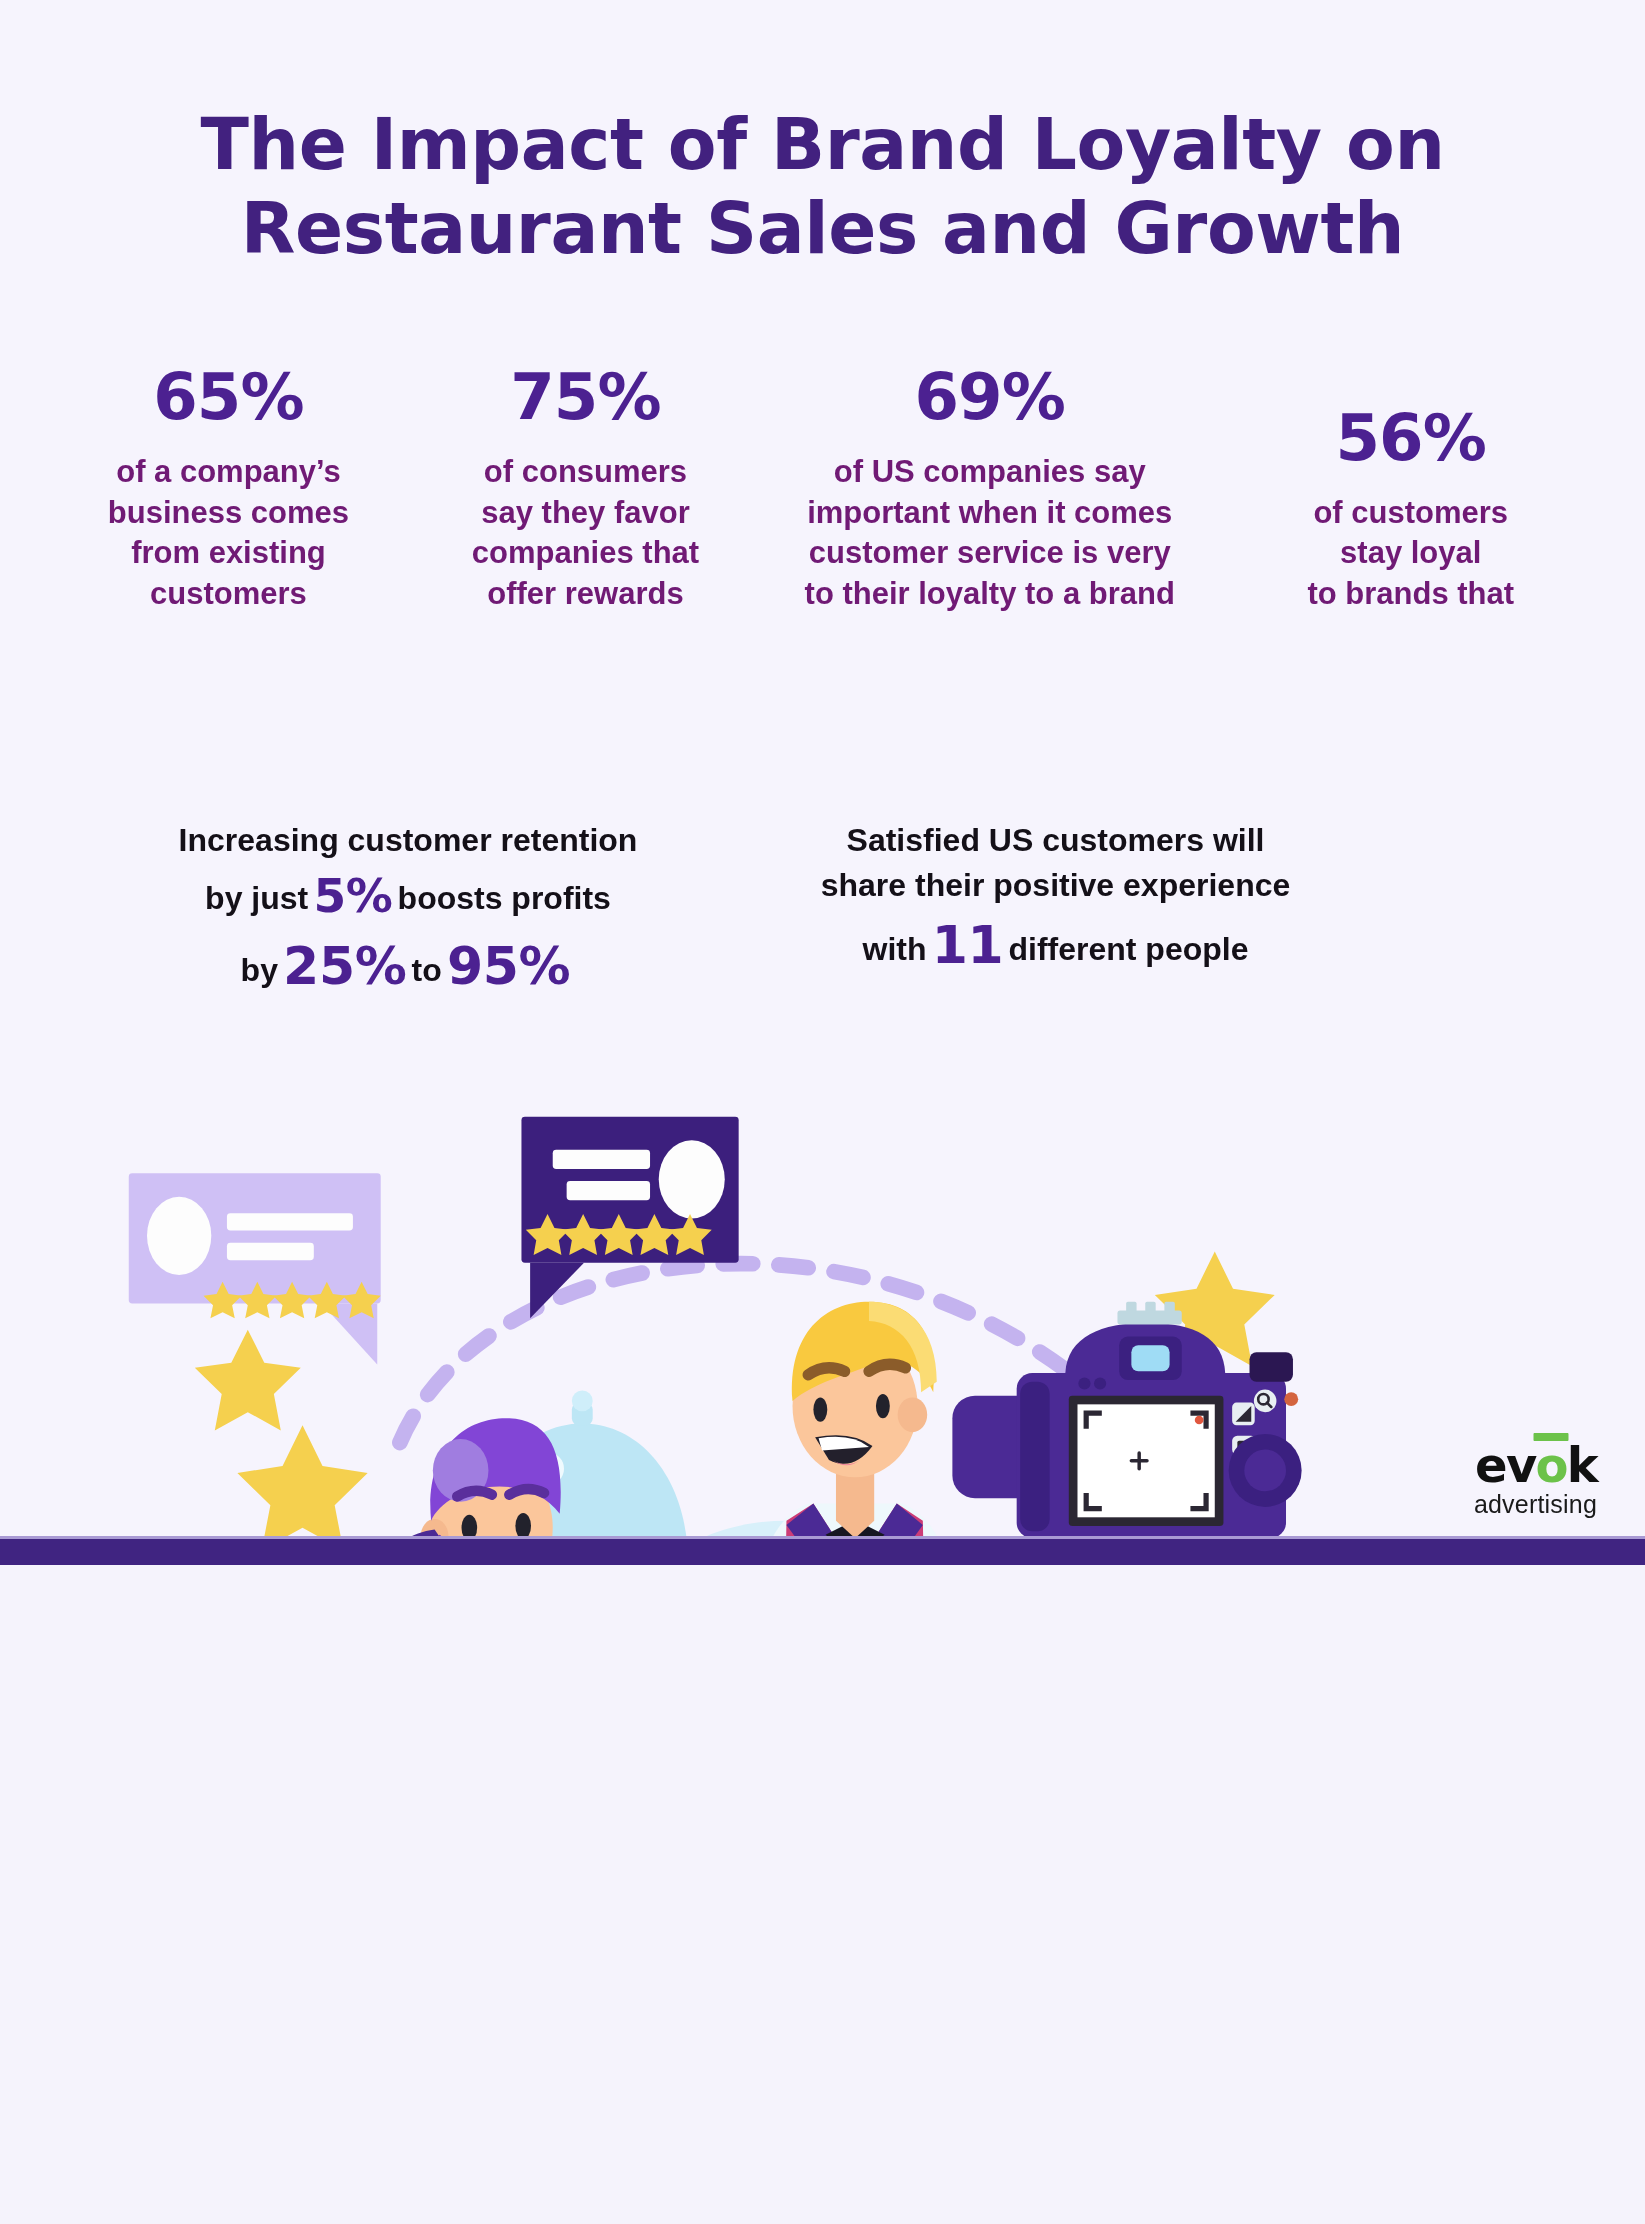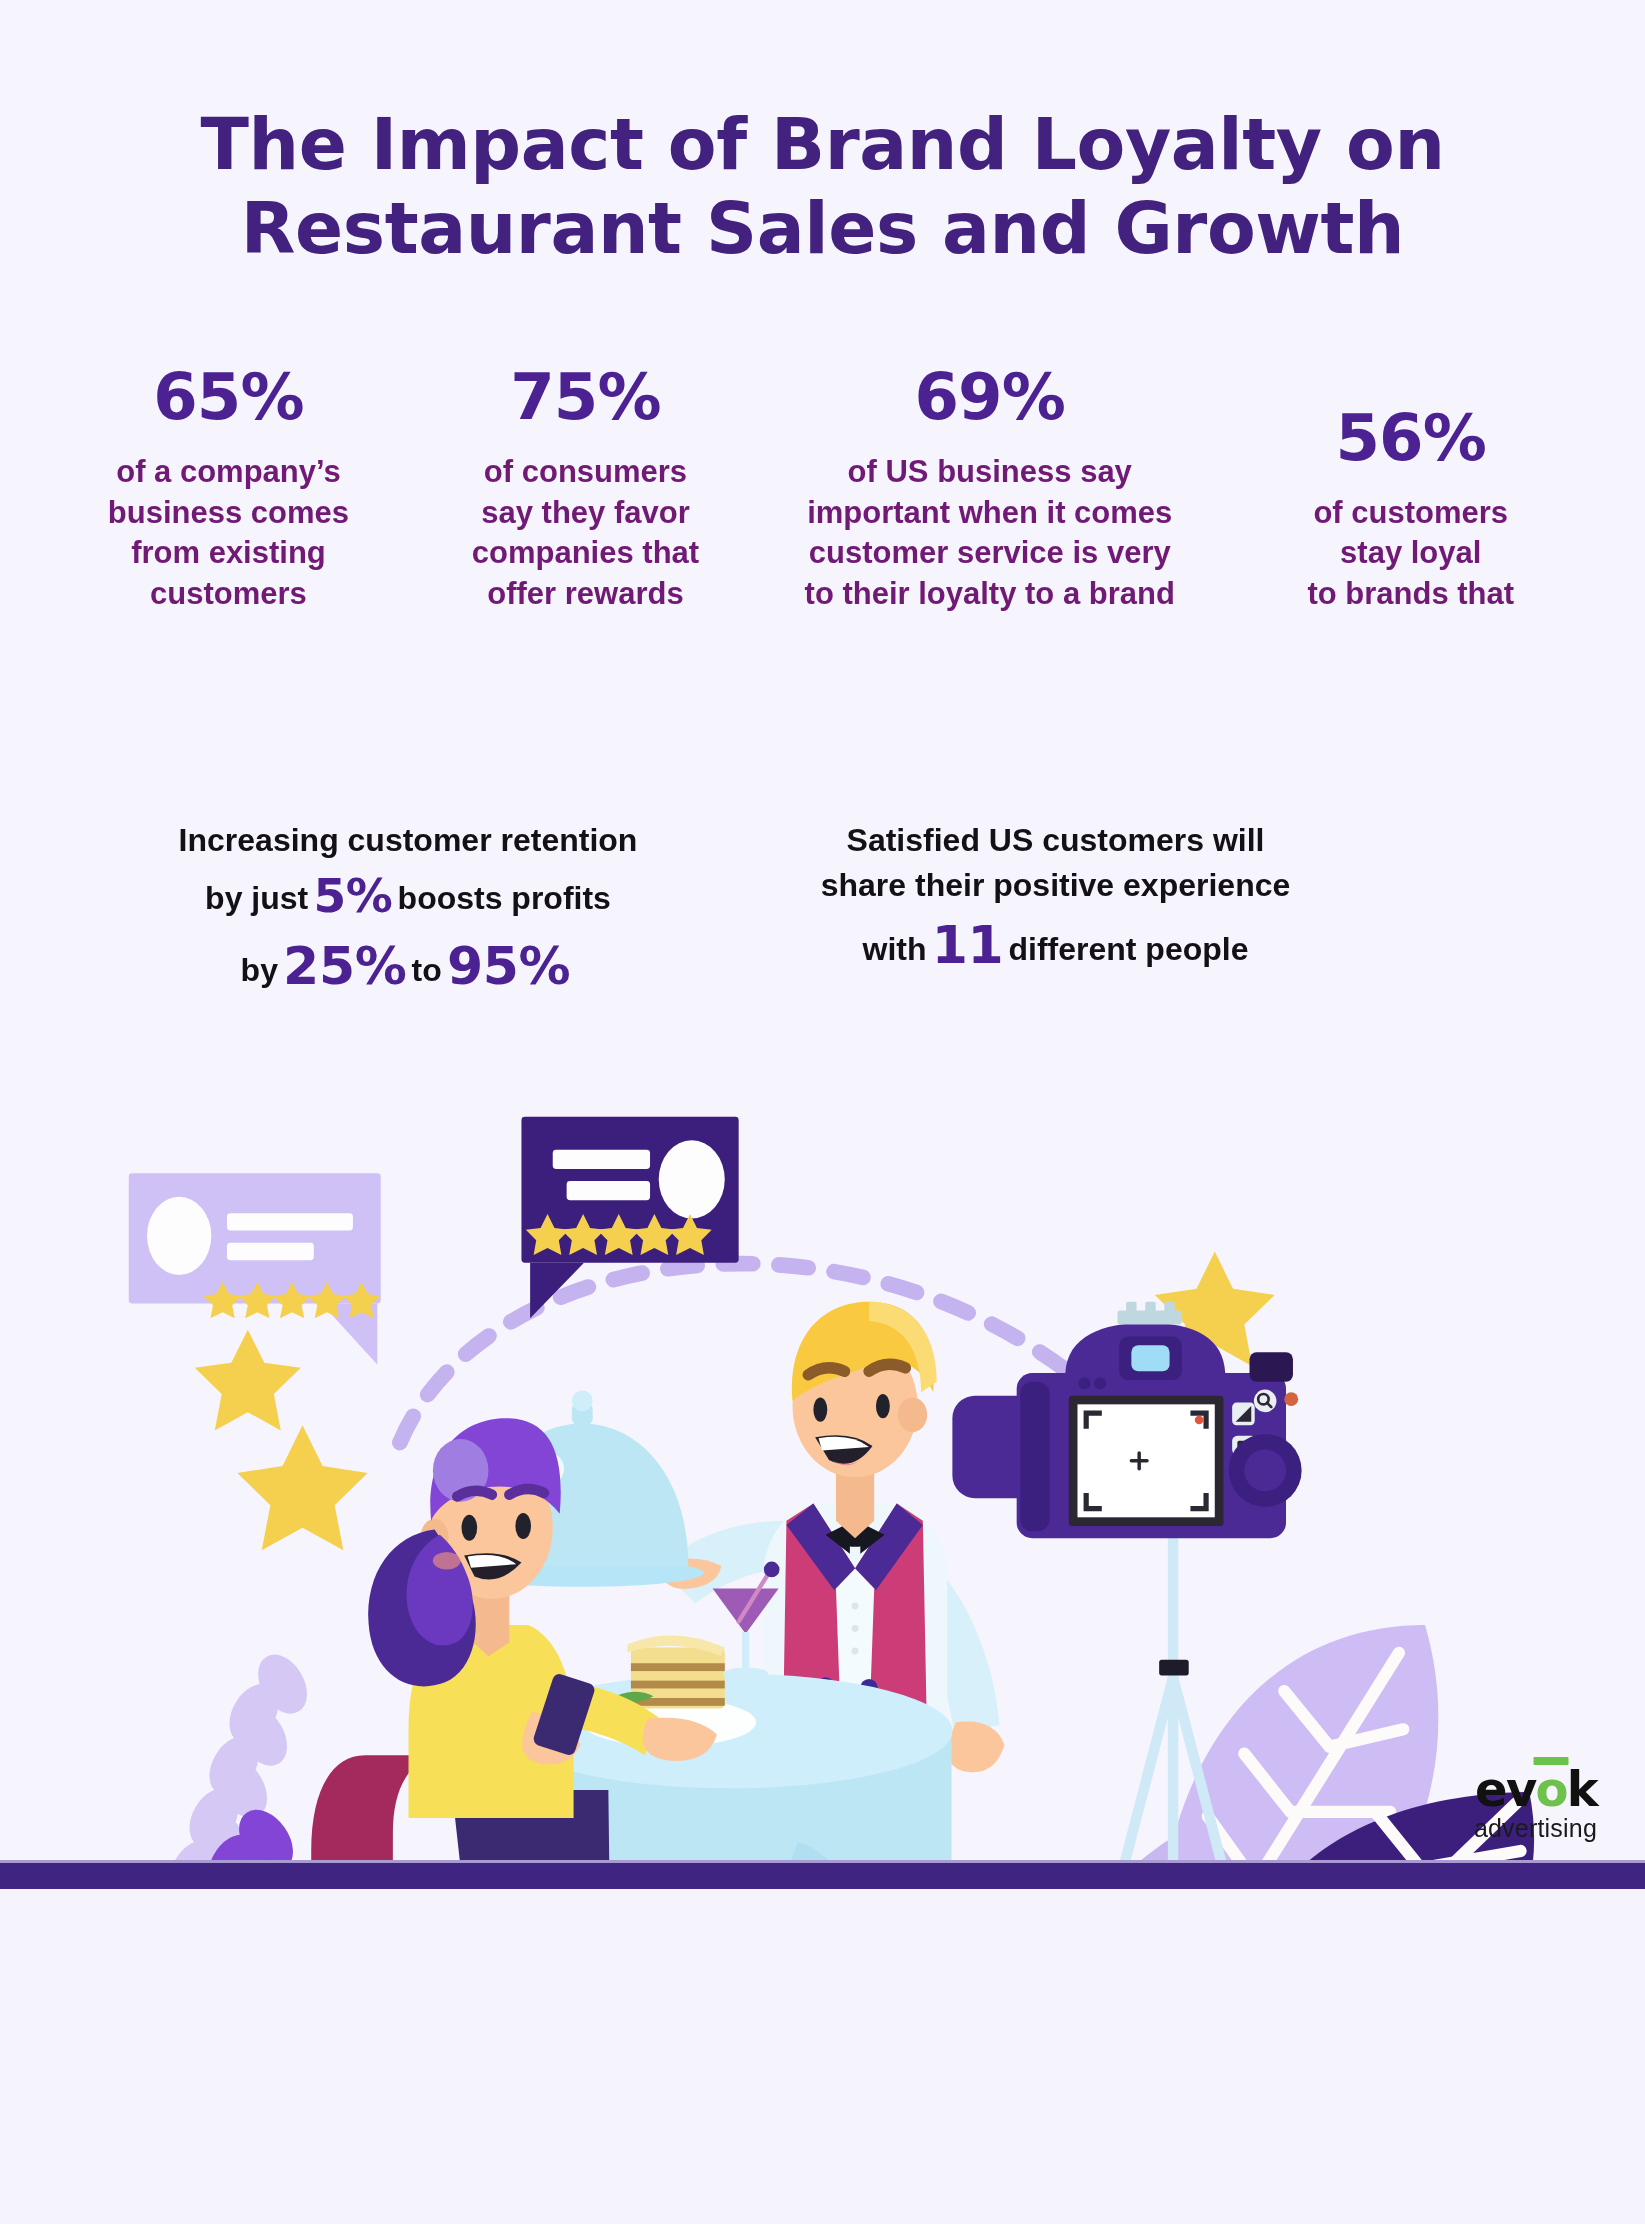--- a/index.html
+++ b/index.html
@@ -6,21 +6,21 @@
     margin: 0;
     padding: 0;
     background: #f5f3fc;
   }
   body {
     font-family: "Liberation Sans", sans-serif;
   }
   .page {
     position: relative;
     width: 1645px;
-    height: 1889px;
+    height: 1565px;
     background: #f6f4fd;
     overflow: hidden;
   }
 
   
   .title {
     position: absolute;
     left: 0;
     top: 103px;
     width: 1645px;
@@ -192,21 +192,21 @@
         <span class="line">of consumers</span>
         <span class="line">say they favor</span>
         <span class="line">companies that</span>
         <span class="line">offer rewards</span>
       </div>
     </div>
 
     <div class="stat stat-2">
       <div class="stat-value">69%</div>
       <div class="stat-desc">
-        <span class="line">of US business say</span>
+        <span class="line">of US companies say</span>
         <span class="line">important when it comes</span>
         <span class="line">customer service is very</span>
         <span class="line">to their loyalty to a brand</span>
       </div>
     </div>
 
     <div class="stat stat-3">
       <div class="stat-value">56%</div>
       <div class="stat-desc">
         <span class="line">of customers</span>

